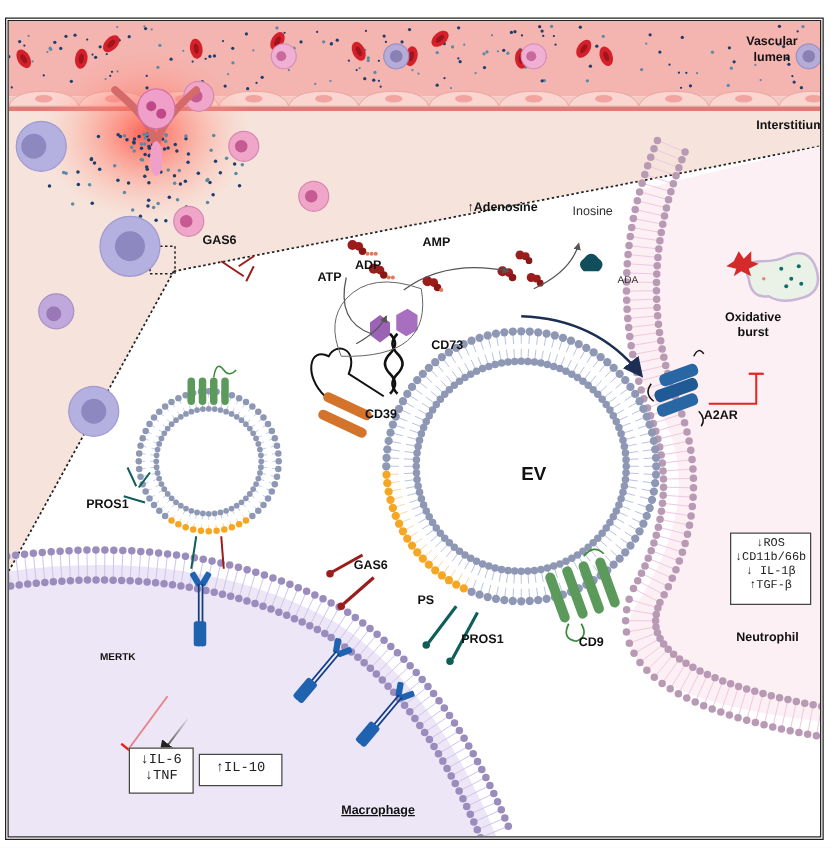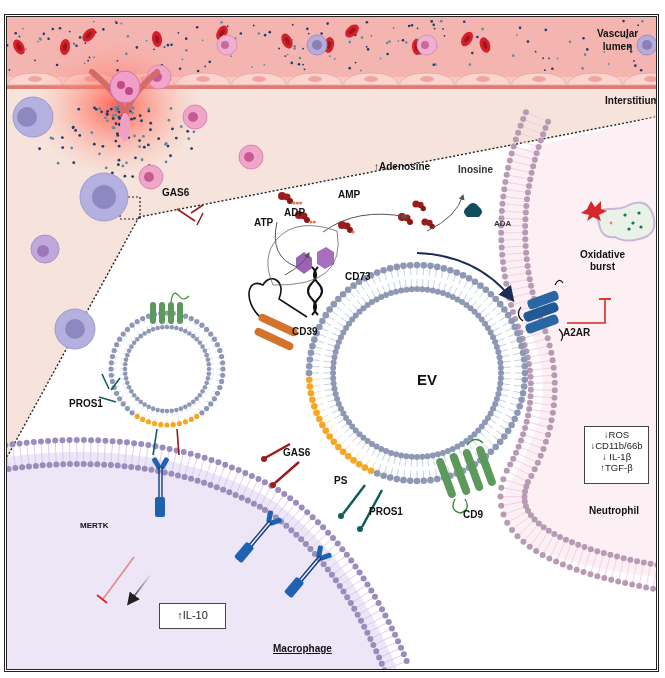--- a/index.html
+++ b/index.html
@@ -3,22 +3,22 @@
 <meta charset="utf-8">
 <style>
   html,body{margin:0;padding:0;background:#ffffff;}
   body{width:665px;height:678px;position:relative;overflow:hidden;font-family:"Liberation Sans",sans-serif;}
   #frame{position:absolute;left:4px;top:14px;width:655px;height:658px;border:3px double #222;box-sizing:border-box;overflow:hidden;background:#fff;}
   svg{position:absolute;left:0;top:0;}
   .lbl{position:absolute;font-family:"Liberation Sans",sans-serif;font-weight:bold;color:#111;white-space:nowrap;}
   .lbl-s{font-size:10px;}
   .lbl-m{font-size:10px;}
   .lbl-l{font-size:15px;}
-  .lbl-light{font-weight:bold;color:#333;}
-  .box{position:absolute;border:1px solid #444;background:#fff;font-family:Liberation Sans, sans-serif;color:#222;text-align:center;box-sizing:border-box;}
+  .lbl-light{font-weight:normal;color:#333;}
+  .box{position:absolute;border:1px solid #444;background:#fff;font-family:Liberation Mono, monospace;color:#222;text-align:center;box-sizing:border-box;}
   .box div{line-height:1.15;}
 </style>
 </head>
 <body>
 
 <div id="frame">
 <svg width="649" height="652" viewBox="0 0 649 652">
   <defs>
     <radialGradient id="inflam" cx="0.5" cy="0.5" r="0.5">
       <stop offset="0" stop-color="#ff4a3a" stop-opacity="0.85"></stop>
@@ -1686,16 +1686,20 @@
 <div class="lbl lbl-m" style="left:582px;top:488px;">Neutrophil</div>
 <div class="lbl lbl-m" style="left:266px;top:626px;text-decoration:underline;">Macrophage</div>
 
 <div class="box" style="left:577px;top:409px;width:65px;height:58px;font-size:9.5px;padding-top:3px;">
   <div>↓ROS</div>
   <div>↓CD11b/66b</div>
   <div>↓ IL-1β</div>
   <div>↑TGF-β</div>
 </div>
 
+<div class="box" style="left:96px;top:581px;width:52px;height:37px;font-size:11px;padding-top:3px;">
+  <div>↓IL-6</div>
+  <div>↓TNF</div>
+</div>
 <div class="box" style="left:152px;top:586px;width:67px;height:26px;font-size:11px;padding-top:5px;">
   <div>↑IL-10</div>
 </div>
 </div>
 
 </body></html>

